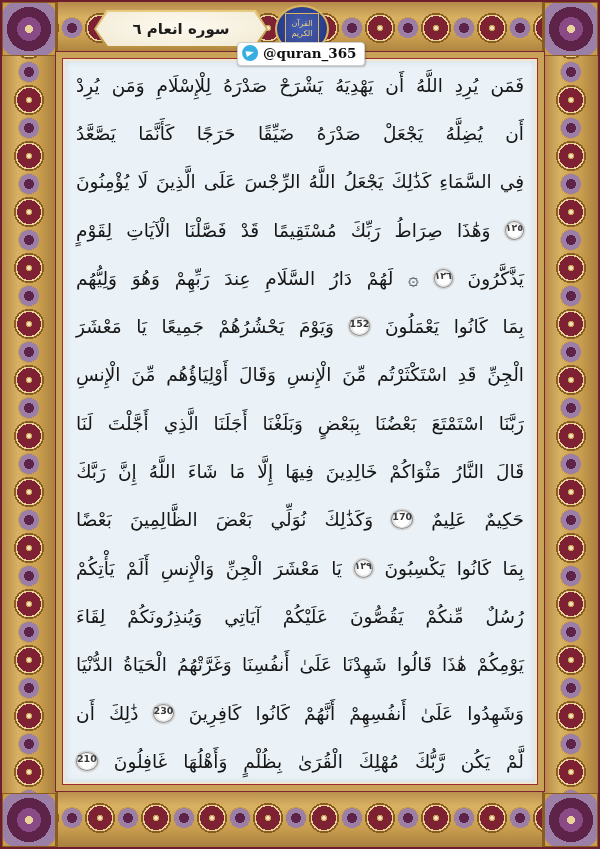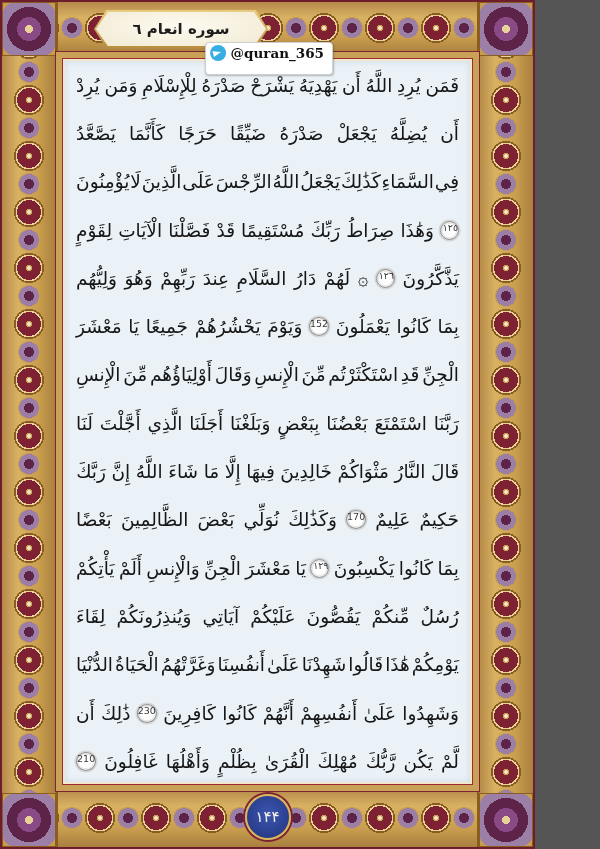--- a/index.html
+++ b/index.html
@@ -1,17 +1,17 @@
 <!DOCTYPE html>
 <html lang="ar"><head>
 <meta charset="utf-8">
 <style>
   html,body{margin:0;padding:0;}
   body{width:600px;height:849px;background:#555;font-family:"DejaVu Sans",sans-serif;}
-  .page{position:relative;width:535px;height:849px;background:#c79c4e;overflow:hidden;
+  .page{position:relative;width:600px;height:849px;background:#c79c4e;overflow:hidden;
         box-sizing:border-box;border:2px solid #6e1d2c;}
 
   
   .orn{position:absolute;background-color:#c79c4e;}
   .orn-h{
     background-image:
       radial-gradient(circle, #f0e4c4 0 2px, #caa152 2px 3.5px, #7e2233 3.5px 12px, #e8d29a 12px 13.5px, #8a5c20 13.5px 15px, rgba(0,0,0,0) 15px),
       radial-gradient(circle, #5e2349 0 5px, #9c7fa6 5px 10px, #c79c4e 10px 11px, rgba(0,0,0,0) 11px),
       linear-gradient(180deg,#b5894a,#d8b262 30%,#c79c4e 70%,#a87f3e);
     background-size:56px 100%,56px 100%,100% 100%;
@@ -50,21 +50,21 @@
     background:radial-gradient(circle at 50% 45%, #3a55b0, #2b3f8e 60%, #1f2f6e);
     border:2px solid #d8b55e;box-sizing:border-box;z-index:6;
     display:flex;align-items:center;justify-content:center;}
   .emblem-square{width:32px;height:30px;border:1px solid #d8b55e;background:rgba(255,255,255,.06);
     display:flex;align-items:center;justify-content:center;}
   .emblem-text{font-size:8px;line-height:1.25;color:#e9cd82;text-align:center;direction:rtl;width:30px;}
 
   
   .handle-badge{position:absolute;left:50%;top:40px;transform:translateX(-49%);z-index:20;
     background:#ffffff;border:1px solid #cfcfcf;border-radius:4px;
-    display:flex;align-items:center;gap:5px;padding:2px 8px 13px 4px;
+    display:flex;align-items:center;gap:5px;padding:2px 8px 4px 4px;
     box-shadow:0 1px 2px rgba(0,0,0,.25);}
   .tg-circle{width:16px;height:16px;border-radius:50%;background:#37aee2;
     display:flex;align-items:center;justify-content:center;}
   .tg-plane{width:0;height:0;border-style:solid;border-width:3.5px 0 3.5px 8px;
     border-color:transparent transparent transparent #ffffff;transform:rotate(-15deg);margin-right:1px;}
   .handle-text{font-family:"DejaVu Serif",serif;font-weight:700;font-size:13.5px;color:#101010;}
 
   
   .frame{position:absolute;left:54px;top:50px;right:54px;bottom:56px;
     border:6px solid #c9a257;outline:1px solid #7d2433;box-sizing:border-box;
@@ -72,21 +72,21 @@
   .panel{position:absolute;inset:3px;background:#eaf2f7;overflow:hidden;
     box-shadow:inset 0 0 6px rgba(120,140,160,.25);padding:0 11px;box-sizing:border-box;}
 
   .qline{display:flex;justify-content:space-between;align-items:center;flex-wrap:nowrap;
     direction:rtl;height:48.3px;font-size:18.5px;color:#161616;white-space:nowrap;}
   .qline span{display:inline-block;}
   .aya-badge{min-width:19px;height:19px;border-radius:50%;box-sizing:border-box;
     background:radial-gradient(circle,#ffffff 0 55%,#e9e9e9 55% 100%);
     border:1px solid #8f8f8f;box-shadow:0 0 0 1.5px #d6d6d6;
     color:#3a3a3a;font-size:9.5px;display:inline-flex;align-items:center;justify-content:center;
-    flex:0 0 auto;}
+    flex:0 0 auto;font-weight:bold;}
 
   
   .page-num{position:absolute;left:50%;bottom:7px;transform:translateX(-50%);
     width:46px;height:46px;border-radius:50%;z-index:5;box-sizing:border-box;
     background:radial-gradient(circle at 50% 42%, #3a55b0, #2b3f8e 65%, #1f2f6e);
     border:2px solid #d8b55e;box-shadow:0 0 0 2px #7e2233;
     display:flex;align-items:center;justify-content:center;}
   .page-num-text{color:#f5f2e6;font-size:15px;letter-spacing:1px;}
 </style>
 </head>
@@ -102,20 +102,25 @@
   <div class="corner c-tr"></div>
   <div class="corner c-bl"></div>
   <div class="corner c-br"></div>
 
   <div class="cart-outer cart-surah">
     <div class="cart-inner">
       <span class="cart-text">سوره انعام ٦</span>
     </div>
   </div>
 
+  <div class="emblem">
+    <div class="emblem-square">
+      <span class="emblem-text">القرآن الكريم</span>
+    </div>
+  </div>
 
 
   <div class="handle-badge">
     <span class="tg-circle">
       <span class="tg-plane"></span>
     </span>
     <span class="handle-text">@quran_365</span>
   </div>
 
   <div class="frame">
@@ -285,17 +290,14 @@
             <span>الْقُرَىٰ</span>
             <span>بِظُلْمٍ</span>
             <span>وَأَهْلُهَا</span>
             <span>غَافِلُونَ</span>
             <span class="aya-badge">210</span>
           </div>
         </div>
     </div>
   </div>
 
-  <div class="page-num">
-    <span class="page-num-text">۱۴۴</span>
-  </div>
 
 </div>
 
 </body></html>

